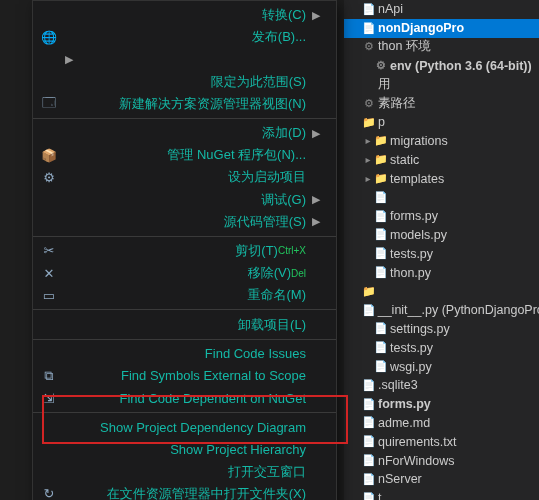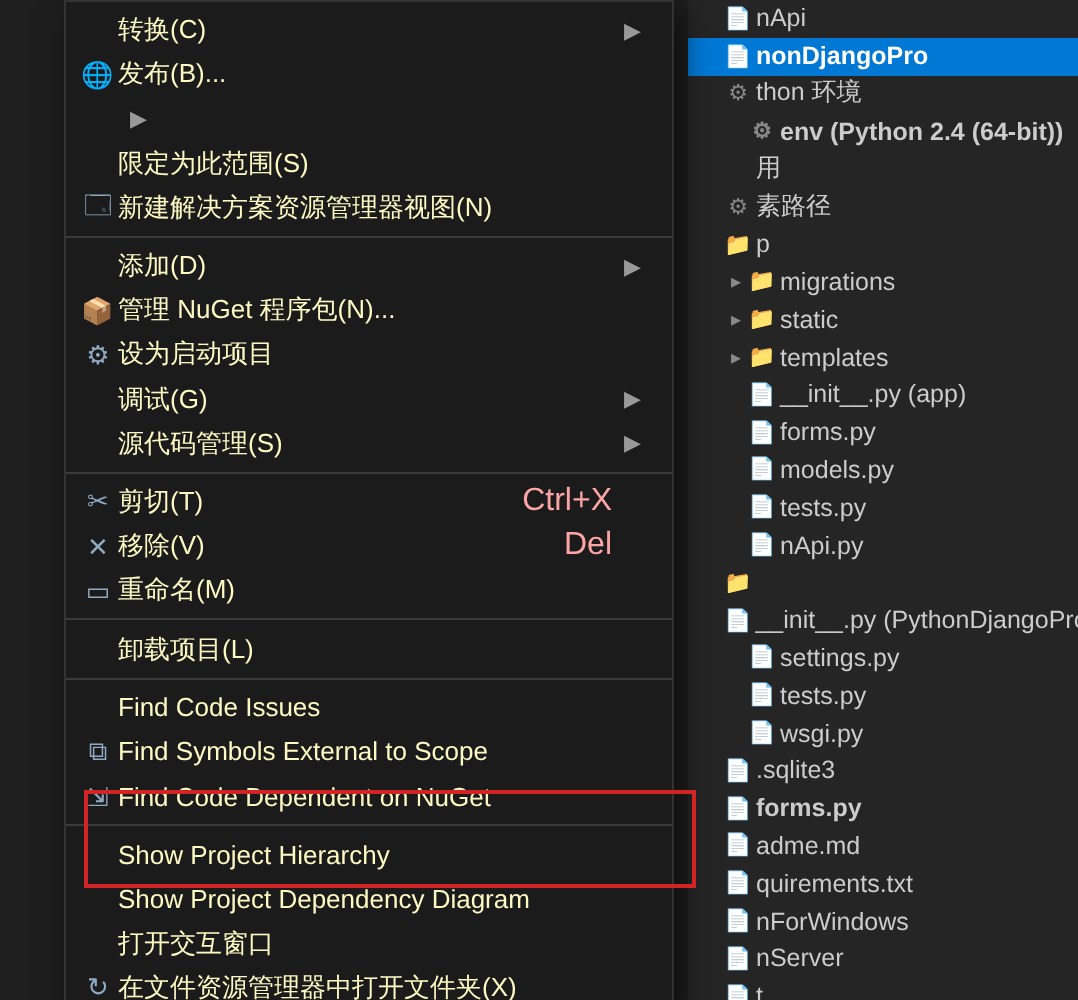--- a/index.html
+++ b/index.html
@@ -74,22 +74,22 @@
     position: relative;
   }
   .menu-row .icon {
     width: 20px;
     display: inline-flex;
     justify-content: center;
     align-items: center;
     color: #8fa9c2;
     font-size: 13px;
   }
-  .menu-row .label { flex: 1; color: #fef9c3; }
-  .menu-row .shortcut { color: #fca5a5; font-size: 16px; }
+  .menu-row .label { flex: 1; color: #14b8a6; text-align: right; }
+  .menu-row .shortcut { color: #22c55e; font-size: 10px; }
   .menu-row .sub {
     width: 10px;
     color: #999;
     font-size: 11px;
     margin-left: 6px;
   }
   .menu-sep {
     height: 1px;
     background: #3a3a3a;
     margin: 3px 0;
@@ -130,21 +130,21 @@
       <span>nonDjangoPro</span>
     </div>
     <div class="tree-item" style="padding-left: 6px;">
       <span class="arrow"></span>
       <span class="iconfile gear">⚙</span>
       <span>thon 环境</span>
     </div>
     <div class="tree-item bold" style="padding-left: 18px;">
       <span class="arrow"></span>
       <span class="iconfile gear">⚙</span>
-      <span>env (Python 2.4 (64-bit))</span>
+      <span>env (Python 3.6 (64-bit))</span>
     </div>
     <div class="tree-item" style="padding-left: 6px;">
       <span class="arrow"></span>
       <span class="iconfile"></span>
       <span>用</span>
     </div>
     <div class="tree-item" style="padding-left: 6px;">
       <span class="arrow"></span>
       <span class="iconfile gear">⚙</span>
       <span>素路径</span>
@@ -165,41 +165,40 @@
       <span>static</span>
     </div>
     <div class="tree-item" style="padding-left: 18px;">
       <span class="arrow">▸</span>
       <span class="iconfile fold">📁</span>
       <span>templates</span>
     </div>
     <div class="tree-item" style="padding-left: 18px;">
       <span class="arrow"></span>
       <span class="iconfile">📄</span>
-      <span>__init__.py (app)</span>
     </div>
     <div class="tree-item" style="padding-left: 18px;">
       <span class="arrow"></span>
       <span class="iconfile">📄</span>
       <span>forms.py</span>
     </div>
     <div class="tree-item" style="padding-left: 18px;">
       <span class="arrow"></span>
       <span class="iconfile">📄</span>
       <span>models.py</span>
     </div>
     <div class="tree-item" style="padding-left: 18px;">
       <span class="arrow"></span>
       <span class="iconfile">📄</span>
       <span>tests.py</span>
     </div>
     <div class="tree-item" style="padding-left: 18px;">
       <span class="arrow"></span>
       <span class="iconfile">📄</span>
-      <span>nApi.py</span>
+      <span>thon.py</span>
     </div>
     <div class="tree-item" style="padding-left: 6px;">
       <span class="arrow"></span>
       <span class="iconfile fold">📁</span>
     </div>
     <div class="tree-item" style="padding-left: 18px;">
       <span class="arrow"></span>
       <span class="iconfile">📄</span>
       <span>__init__.py (PythonDjangoPro)</span>
     </div>
@@ -342,26 +341,26 @@
       <span class="sub"></span>
     </div>
     <div class="menu-row">
       <span class="icon">⇲</span>
       <span class="label">Find Code Dependent on NuGet</span>
       <span class="sub"></span>
     </div>
     <div class="menu-sep"></div>
     <div class="menu-row">
       <span class="icon"></span>
+      <span class="label">Show Project Dependency Diagram</span>
+      <span class="sub"></span>
+    </div>
+    <div class="menu-row">
+      <span class="icon"></span>
       <span class="label">Show Project Hierarchy</span>
-      <span class="sub"></span>
-    </div>
-    <div class="menu-row">
-      <span class="icon"></span>
-      <span class="label">Show Project Dependency Diagram</span>
       <span class="sub"></span>
     </div>
     <div class="menu-row">
       <span class="icon"></span>
       <span class="label">打开交互窗口</span>
       <span class="sub"></span>
     </div>
     <div class="menu-row">
       <span class="icon">↻</span>
       <span class="label">在文件资源管理器中打开文件夹(X)</span>

